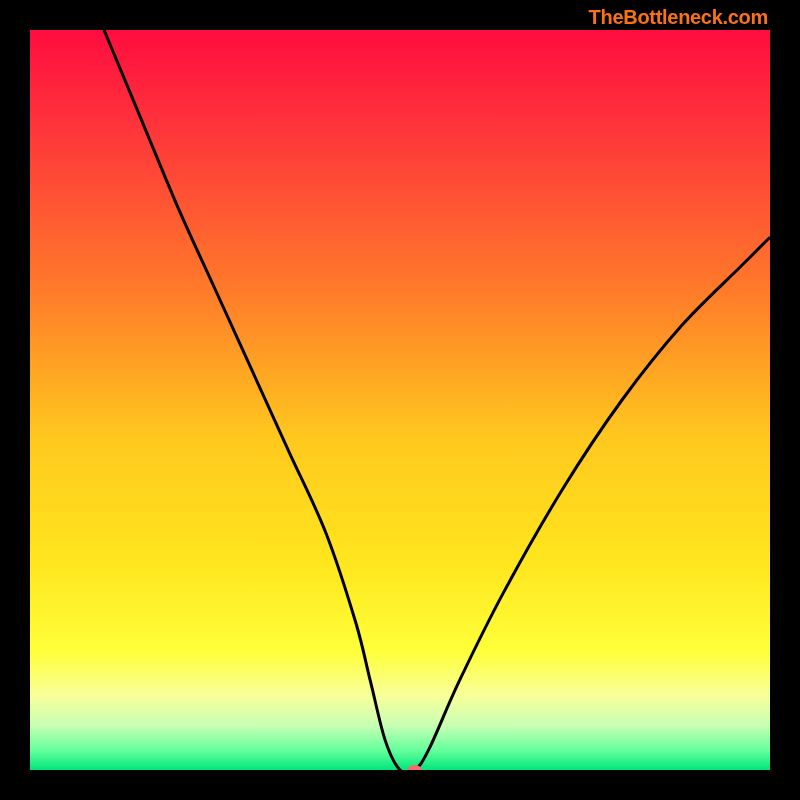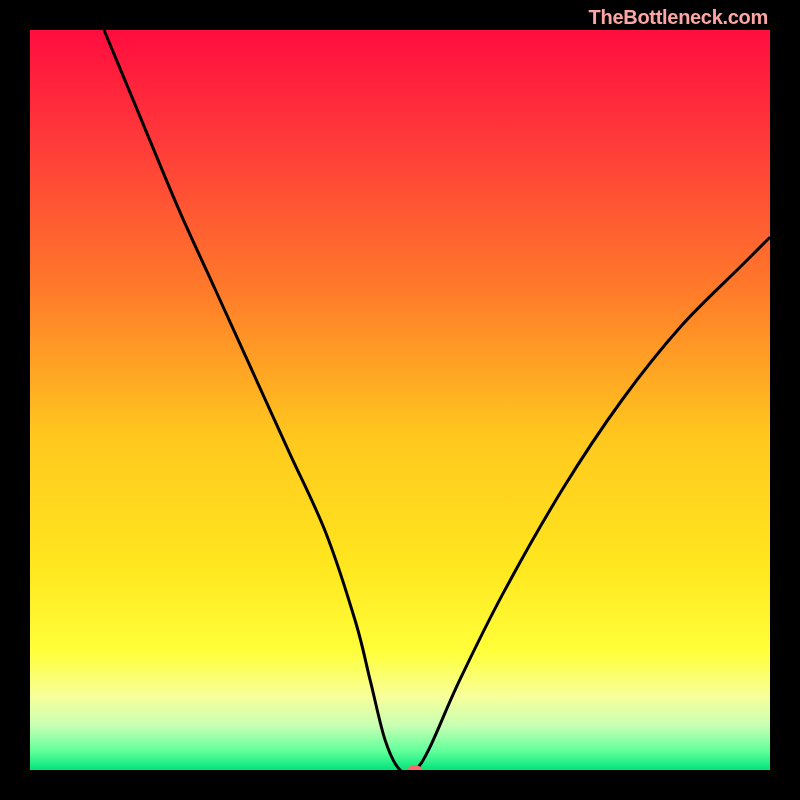--- a/index.html
+++ b/index.html
@@ -25,21 +25,21 @@
     width: 740px;
     height: 740px;
   }
   .attribution {
     position: absolute;
     top: 6px;
     right: 32px;
     font-family: Arial, Helvetica, sans-serif;
     font-size: 20px;
     font-weight: bold;
-    color: #fca5a5;
+    color: #f97316;
     letter-spacing: -0.3px;
   }
   svg {
     display: block;
   }
 </style>
 </head>
 <body>
 
 <div class="attribution">TheBottleneck.com</div>

